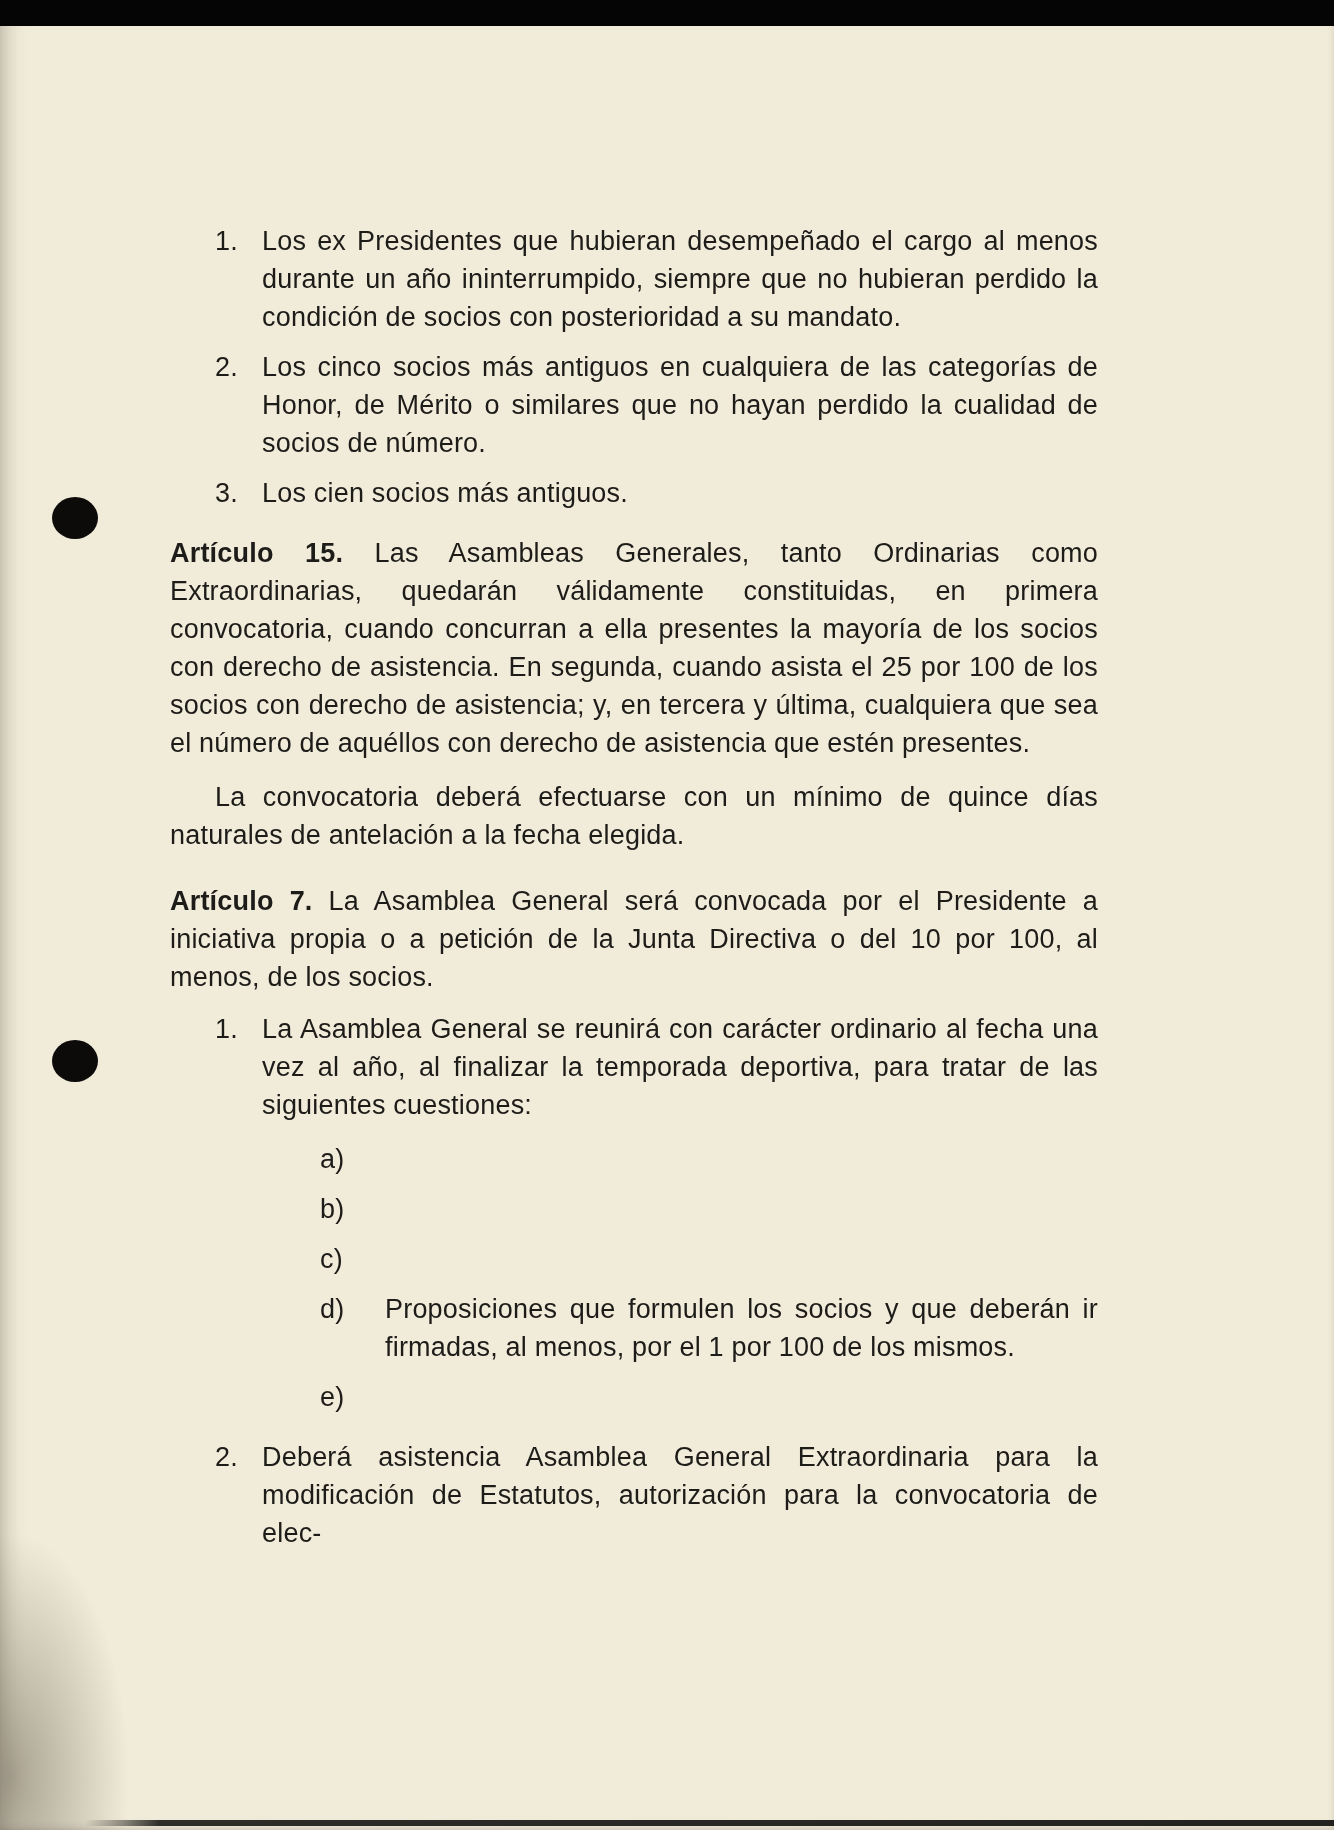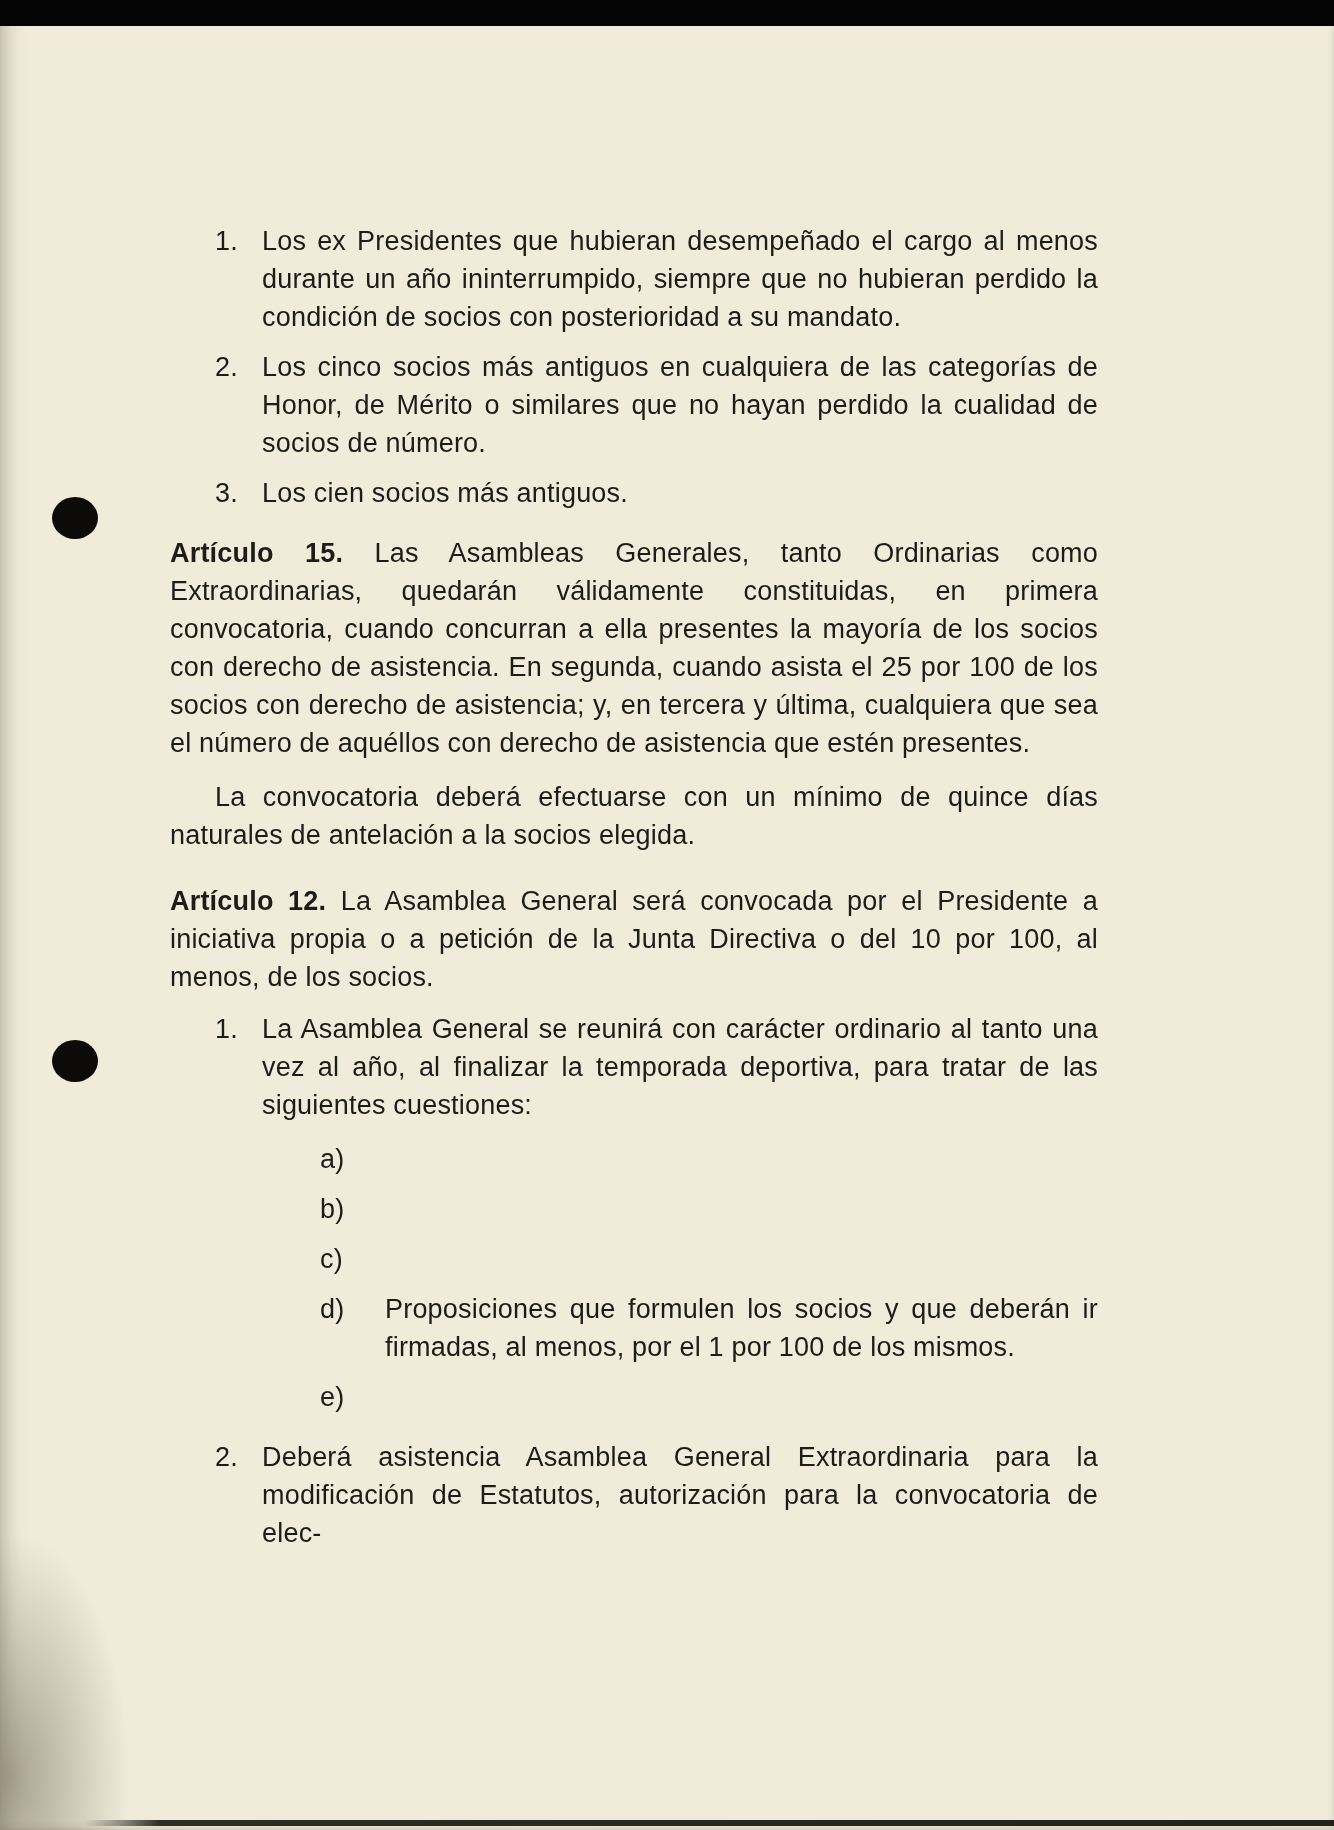--- a/index.html
+++ b/index.html
@@ -89,27 +89,27 @@
       <span class="num">2.</span>
       <span class="txt">Los cinco socios más antiguos en cualquiera de las categorías de Honor, de Mérito o similares que no hayan perdido la cualidad de socios de número.</span>
     </div>
     <div class="li">
       <span class="num">3.</span>
       <span class="txt">Los cien socios más antiguos.</span>
     </div>
 
     <p class="just art15"><span class="bold">Artículo 15.</span> <span>Las Asambleas Generales, tanto Ordinarias como Extraordinarias, quedarán válidamente constituidas, en primera convocatoria, cuando concurran a ella presentes la mayoría de los socios con derecho de asistencia. En segunda, cuando asista el 25 por 100 de los socios con derecho de asistencia; y, en tercera y última, cualquiera que sea el número de aquéllos con derecho de asistencia que estén presentes.</span></p>
 
-    <p class="just conv">La convocatoria deberá efectuarse con un mínimo de quince días naturales de antelación a la socios elegida.</p>
+    <p class="just conv">La convocatoria deberá efectuarse con un mínimo de quince días naturales de antelación a la fecha elegida.</p>
 
-    <p class="just art16"><span class="bold">Artículo 12.</span> <span>La Asamblea General será convocada por el Presidente a iniciativa propia o a petición de la Junta Directiva o del 10 por 100, al menos, de los socios.</span></p>
+    <p class="just art16"><span class="bold">Artículo 7.</span> <span>La Asamblea General será convocada por el Presidente a iniciativa propia o a petición de la Junta Directiva o del 10 por 100, al menos, de los socios.</span></p>
 
     <div class="li li-16-1">
       <span class="num">1.</span>
-      <span class="txt">La Asamblea General se reunirá con carácter ordinario al tanto una vez al año, al finalizar la temporada deportiva, para tratar de las siguientes cuestiones:</span>
+      <span class="txt">La Asamblea General se reunirá con carácter ordinario al fecha una vez al año, al finalizar la temporada deportiva, para tratar de las siguientes cuestiones:</span>
     </div>
 
     <div class="sub sub-first">
       <span class="num">a)</span>
     </div>
     <div class="sub">
       <span class="num">b)</span>
     </div>
     <div class="sub">
       <span class="num">c)</span>

